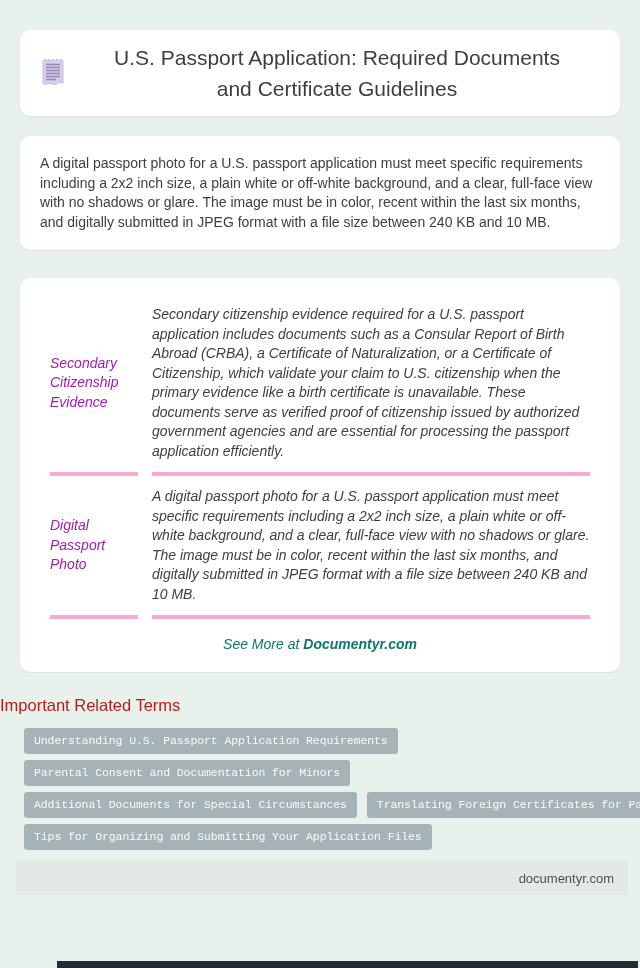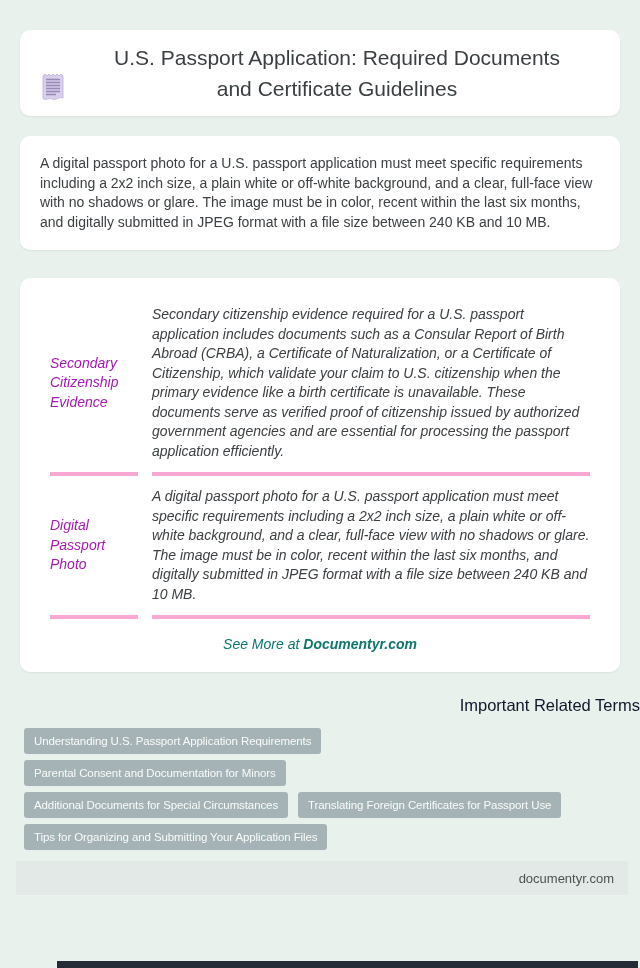--- a/index.html
+++ b/index.html
@@ -14,21 +14,21 @@
     background:#ffffff;
     border-radius:10px;
     margin:0 20px;
     box-shadow:0 1px 2px rgba(60,64,67,.08);
   }
   
   .header-card {
     margin-top:30px;
     padding:12px 20px;
     display:flex;
-    align-items:flex-end;
+    align-items:center;
   }
   .receipt-icon { flex:0 0 34px; display:flex; justify-content:flex-start; }
   .title {
     flex:1;
     text-align:center;
     font-size:21px;
     line-height:31px;
     font-weight:400;
     color:#3a3f42;
     max-width:486px;
@@ -63,29 +63,29 @@
   .see-more {
     text-align:center;
     font-style:italic;
     font-size:14px;
     margin-top:17px;
     color:#0f766e;
   }
   .see-more .site { font-weight:bold; margin-left:4px; }
   
   .related-heading {
-    text-align:right;
+    text-align:left;
     font-size:16.5px;
     font-weight:400;
-    color:#0f172a;
+    color:#b91c1c;
     margin-top:24px;
     margin-bottom:13px;
   }
   .tags { margin:0 24px; }
-  .tag-row { display:flex; gap:10px; margin-bottom:6px; }
+  .tag-row { display:flex; gap:10px; margin-bottom:6px;font-family:Liberation Mono, monospace; }
   .tag {
     background:#a5b3b6;
     color:#fafbfb;
     font-size:11.5px;
     line-height:16px;
     padding:5px 10px;
     border-radius:3px;
     white-space:nowrap;
     letter-spacing:-0.1px;
     cursor:pointer;

